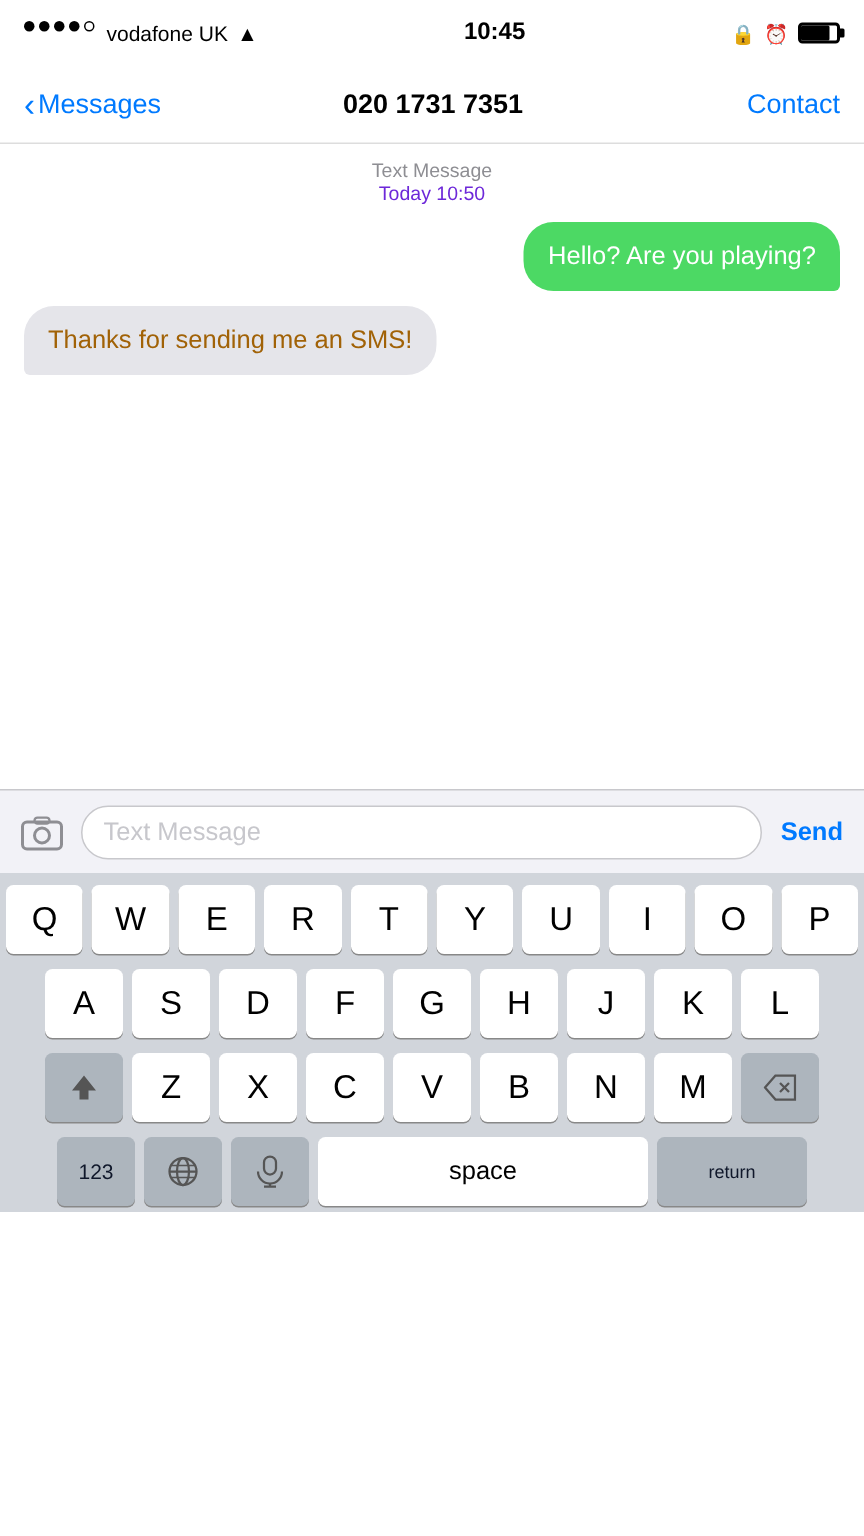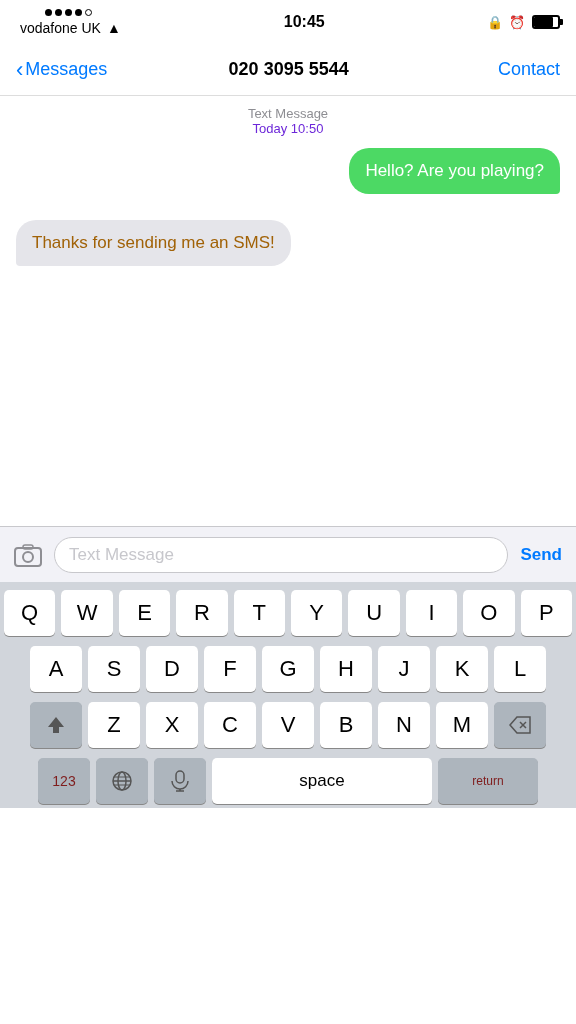--- a/index.html
+++ b/index.html
@@ -18,23 +18,22 @@
       background: #fff;
       display: flex;
       align-items: center;
       justify-content: space-between;
       padding: 0 16px;
       font-size: 14px;
       font-weight: 500;
     }
     .status-left {
       display: flex;
-      align-items: center;
+      align-items: flex-start;
       gap: 4px;
-      flex-direction: column;
     }
     .signal-dots {
       display: flex; gap: 3px; align-items: center;
     }
     .dot {
       width: 7px; height: 7px; border-radius: 50%; background: #000;
     }
     .dot.empty { background: transparent; border: 1.5px solid #000; }
     .carrier-wifi {
       display: flex; align-items: center; gap: 6px; margin-left: 4px;
@@ -99,21 +98,21 @@
     .message-timestamp .label {
       font-size: 13px; color: #8e8e93; font-weight: 500;
     }
     .message-timestamp .time {
       font-size: 13px; color: #6d28d9;
     }
     .messages-list {
       width: 100%;
       display: flex;
       flex-direction: column;
-      gap: 26px;
+      gap: 10px;
     }
     .bubble-row {
       display: flex;
       width: 100%;
     }
     .bubble-row.sent { justify-content: flex-end; }
     .bubble-row.received { justify-content: flex-start; }
     .bubble {
       max-width: 72%;
       padding: 12px 16px;
@@ -199,21 +198,21 @@
       box-shadow: 0 1px 0 #888;
       flex: 1;
       max-width: 52px;
       min-width: 0;
       user-select: none;
     }
     .key.special {
       background: #adb5bd;
       font-size: 14px;
       font-weight: 500;
-      color: #7f1d1d;
+      color: #0f172a;
       max-width: none;
     }
     .key.shift-key, .key.backspace-key {
       background: #adb5bd;
       max-width: 52px;
     }
     .key.space-key {
       flex: 4;
       max-width: 220px;
       font-size: 17px;
@@ -260,21 +259,21 @@
       <div class="battery-fill"></div>
     </div>
   </div>
 </div>
 
 <div class="nav-bar">
   <div class="nav-back">
     <span class="nav-back-chevron">‹</span>
     <span>Messages</span>
   </div>
-  <div class="nav-title">020 3095 5544</div>
+  <div class="nav-title">020 1731 7351</div>
   <div class="nav-contact">Contact</div>
 </div>
 
 <div class="messages-area">
   <div class="message-timestamp">
     <div class="label">Text Message</div>
     <div class="time">Today 10:50</div>
   </div>
   <div class="messages-list">
     <div class="bubble-row sent">

